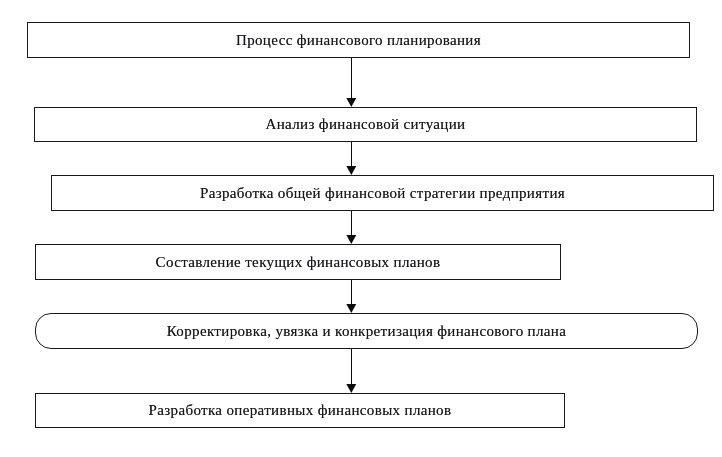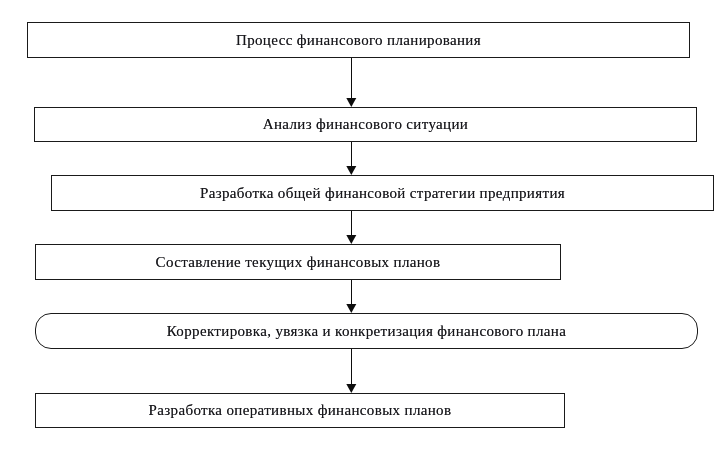--- a/index.html
+++ b/index.html
@@ -68,21 +68,21 @@
 </head>
 <body>
 
 <div id="canvas" style="background: rgb(255, 255, 255);">
 
   <div class="node" style="left: 27px; top: 22px; width: 663px; height: 36px; border-color: rgb(26, 26, 26);">
     <span class="node-label" style="color: rgb(23, 23, 27);">Процесс финансового планирования</span>
   </div>
 
   <div class="node" style="left: 34px; top: 107px; width: 663px; height: 35px; border-color: rgb(26, 26, 26);">
-    <span class="node-label" style="color: rgb(23, 23, 27);">Анализ финансового ситуации</span>
+    <span class="node-label" style="color: rgb(23, 23, 27);">Анализ финансовой ситуации</span>
   </div>
 
   <div class="node" style="left: 35px; top: 175px; width: 663px; height: 36px; border-color: rgb(26, 26, 26); margin-left: 16px;">
     <span class="node-label" style="color: rgb(23, 23, 27);">Разработка общей финансовой стратегии предприятия</span>
   </div>
 
   <div class="node" style="left: 35px; top: 244px; width: 526px; height: 36px; border-color: rgb(26, 26, 26);">
     <span class="node-label" style="color: rgb(23, 23, 27);">Составление текущих финансовых планов</span>
   </div>
 

